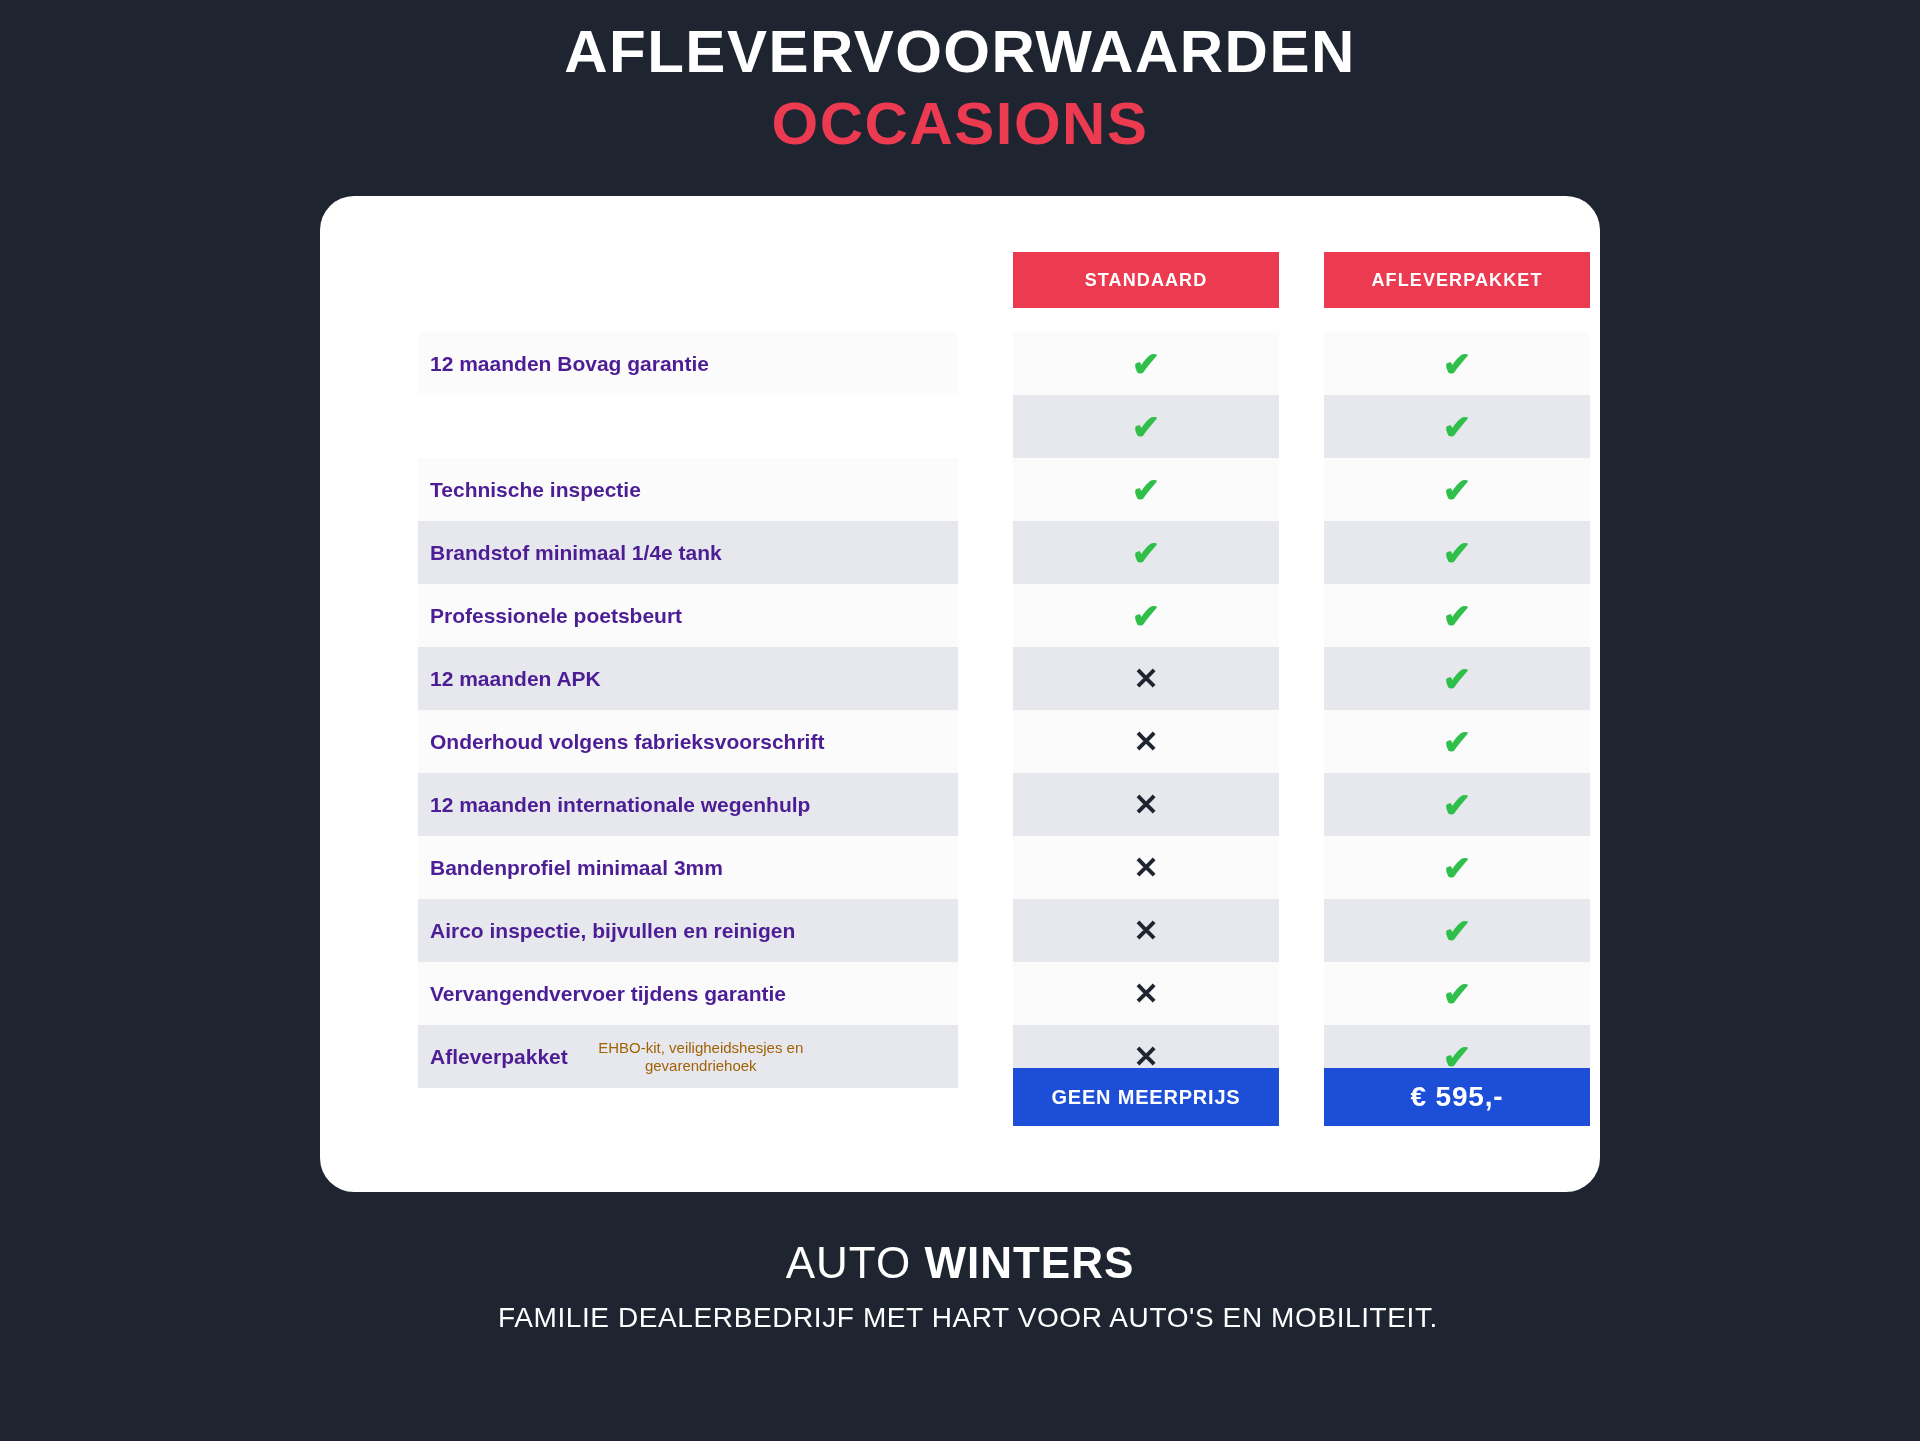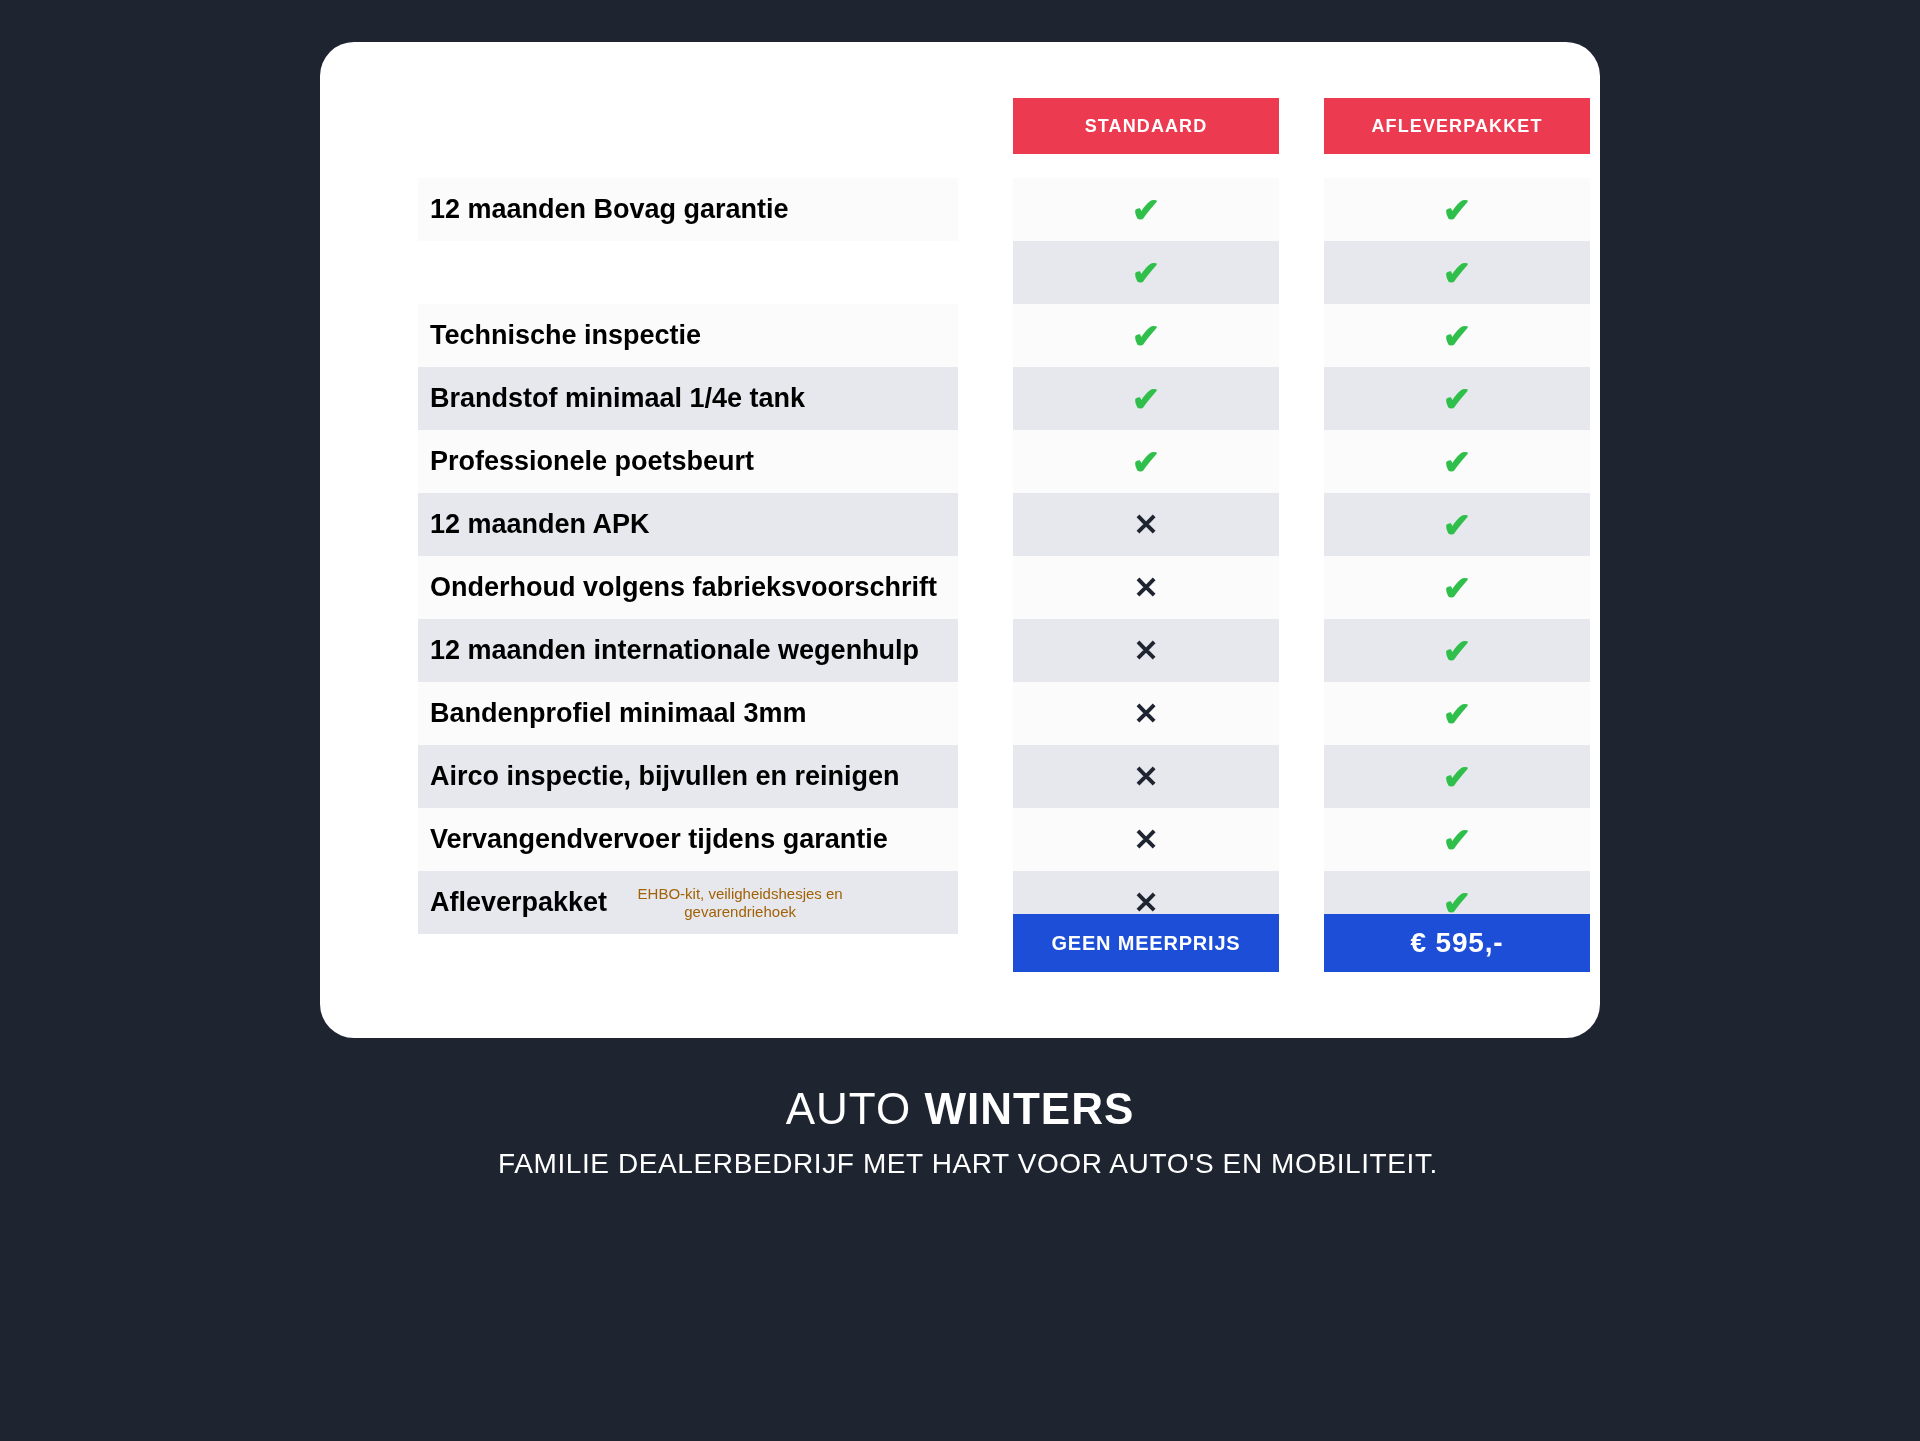--- a/index.html
+++ b/index.html
@@ -100,23 +100,23 @@
   .row .label-cell {
     position: absolute;
     left: 44px;
     width: 540px;
     height: 63px;
     display: flex;
     align-items: center;
     padding-left: 12px;
   }
   .row .label-text {
-    font-size: 27px;
-    font-weight: bold;
-    color: #000000;
+    font-size: 21px;
+    font-weight: bold;
+    color: #4c1d95;
     white-space: nowrap;
   }
   .row .label-sub {
     font-size: 15px;
     font-weight: normal;
     color: #a16207;
     line-height: 1.15;
     margin-left: 18px;
     text-align: center;
     white-space: normal;
@@ -192,20 +192,24 @@
     text-transform: uppercase;
     font-weight: normal;
     margin-left: 16px;
   }
 </style>
 </head>
 <body>
 
 <div class="page">
 
+  <div class="header">
+    <div class="line1">AFLEVERVOORWAARDEN</div>
+    <div class="line2">OCCASIONS</div>
+  </div>
 
   <div class="card">
     <div class="table">
 
       <div class="col-headers">
         <div class="col-head c1">STANDAARD</div>
         <div class="col-head c2">AFLEVERPAKKET</div>
       </div>
 
       <div class="rows" id="rows-container">

